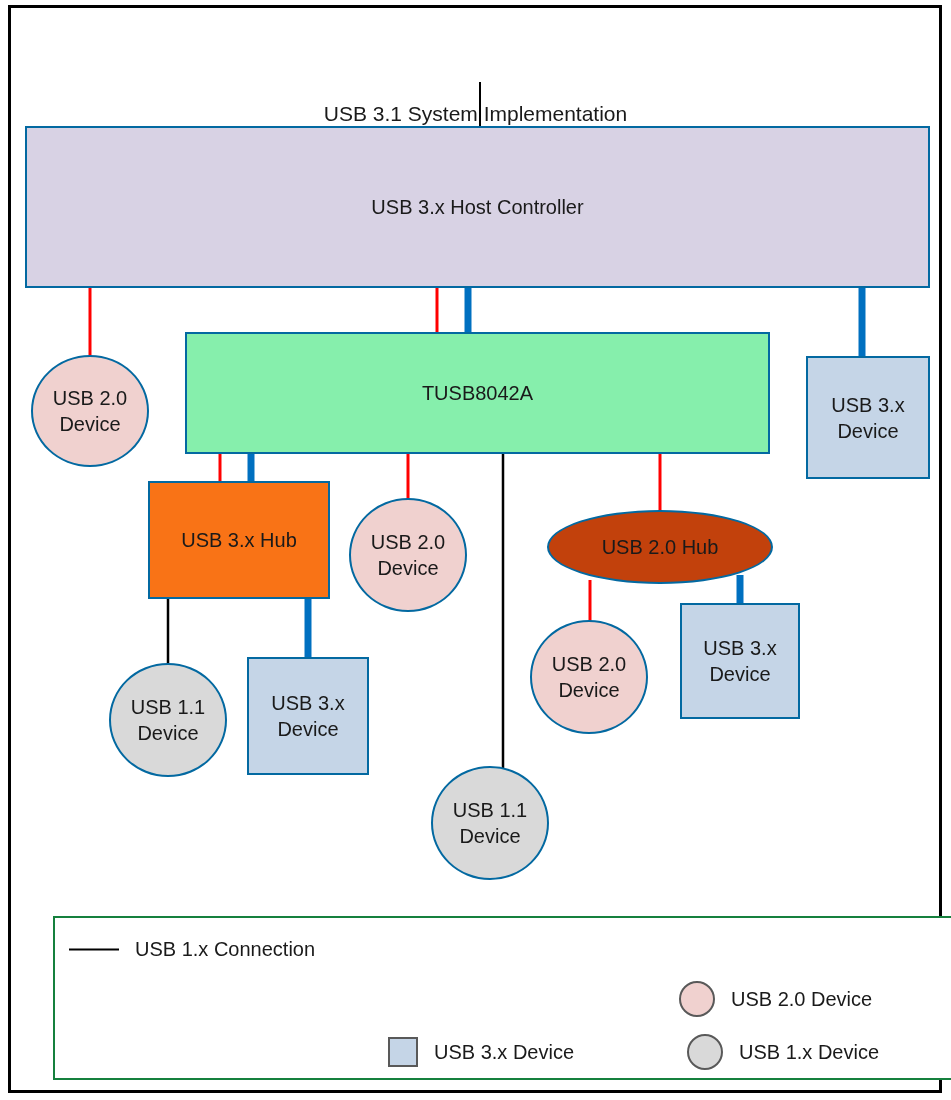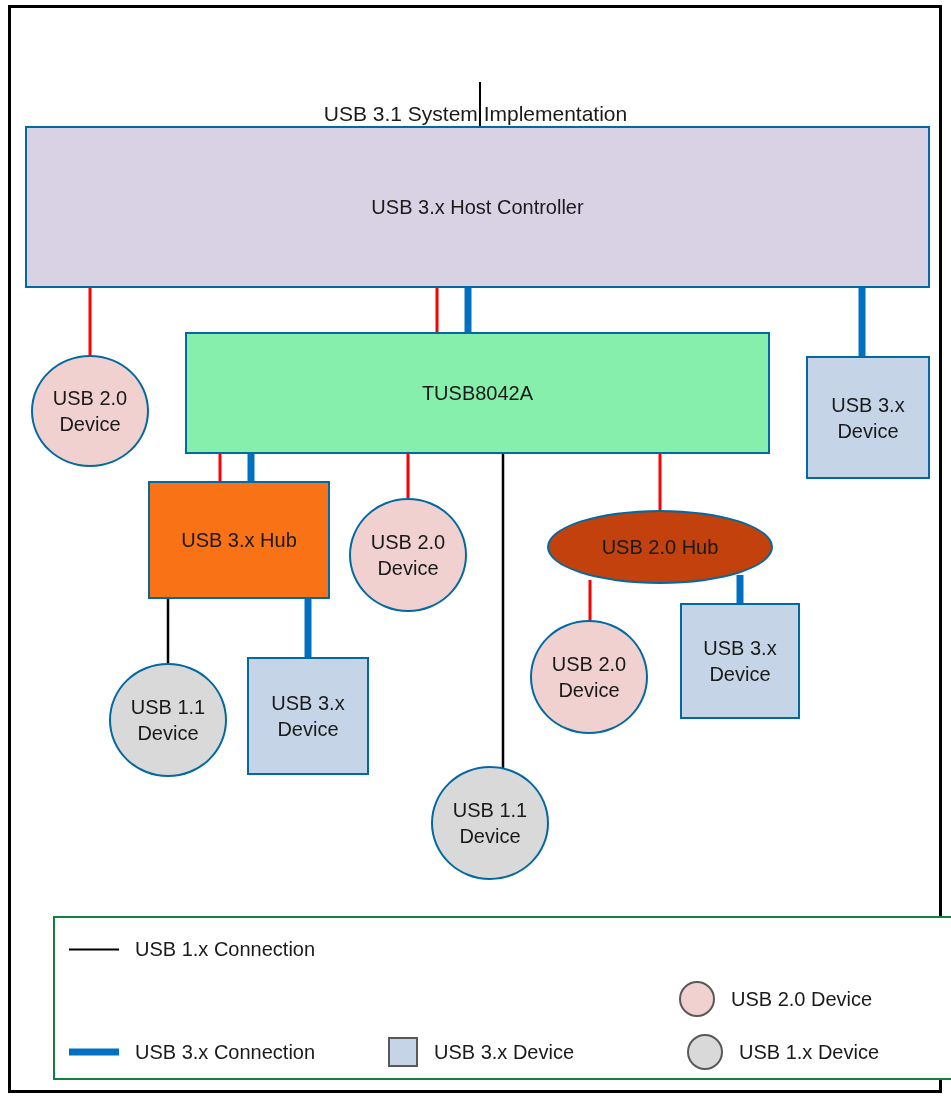--- a/index.html
+++ b/index.html
@@ -88,24 +88,20 @@
   <div class="node" style="left: 680px; top: 603px; width: 120px; height: 116px; background-color: rgb(197, 213, 231);">USB 3.x Device</div>
 
   <div class="node circle" style="left: 431px; top: 766px; width: 118px; height: 114px; background-color: rgb(217, 217, 217);">USB 1.1 Device</div>
 
   <div class="legend-box">
 
     <div class="lg-item" style="left:14px;top:31px">
       <span class="lg-line" style="height: 2px; background-color: rgb(0, 0, 0);"></span>
       <span>USB 1.x Connection</span>
     </div>
-    <div class="lg-item" style="left:14px;top:134px">
-      <span class="lg-line" style="height: 7px; background-color: rgb(0, 112, 192);"></span>
-      <span>USB 3.x Connection</span>
-    </div>
 
     <div class="lg-item" style="left:333px;top:134px">
       <span class="lg-square" style="background-color: rgb(197, 213, 231);"></span>
       <span>USB 3.x Device</span>
     </div>
 
     <div class="lg-item" style="left:624px;top:81px">
       <span class="lg-circle" style="background-color: rgb(240, 209, 207);"></span>
       <span>USB 2.0 Device</span>
     </div>

